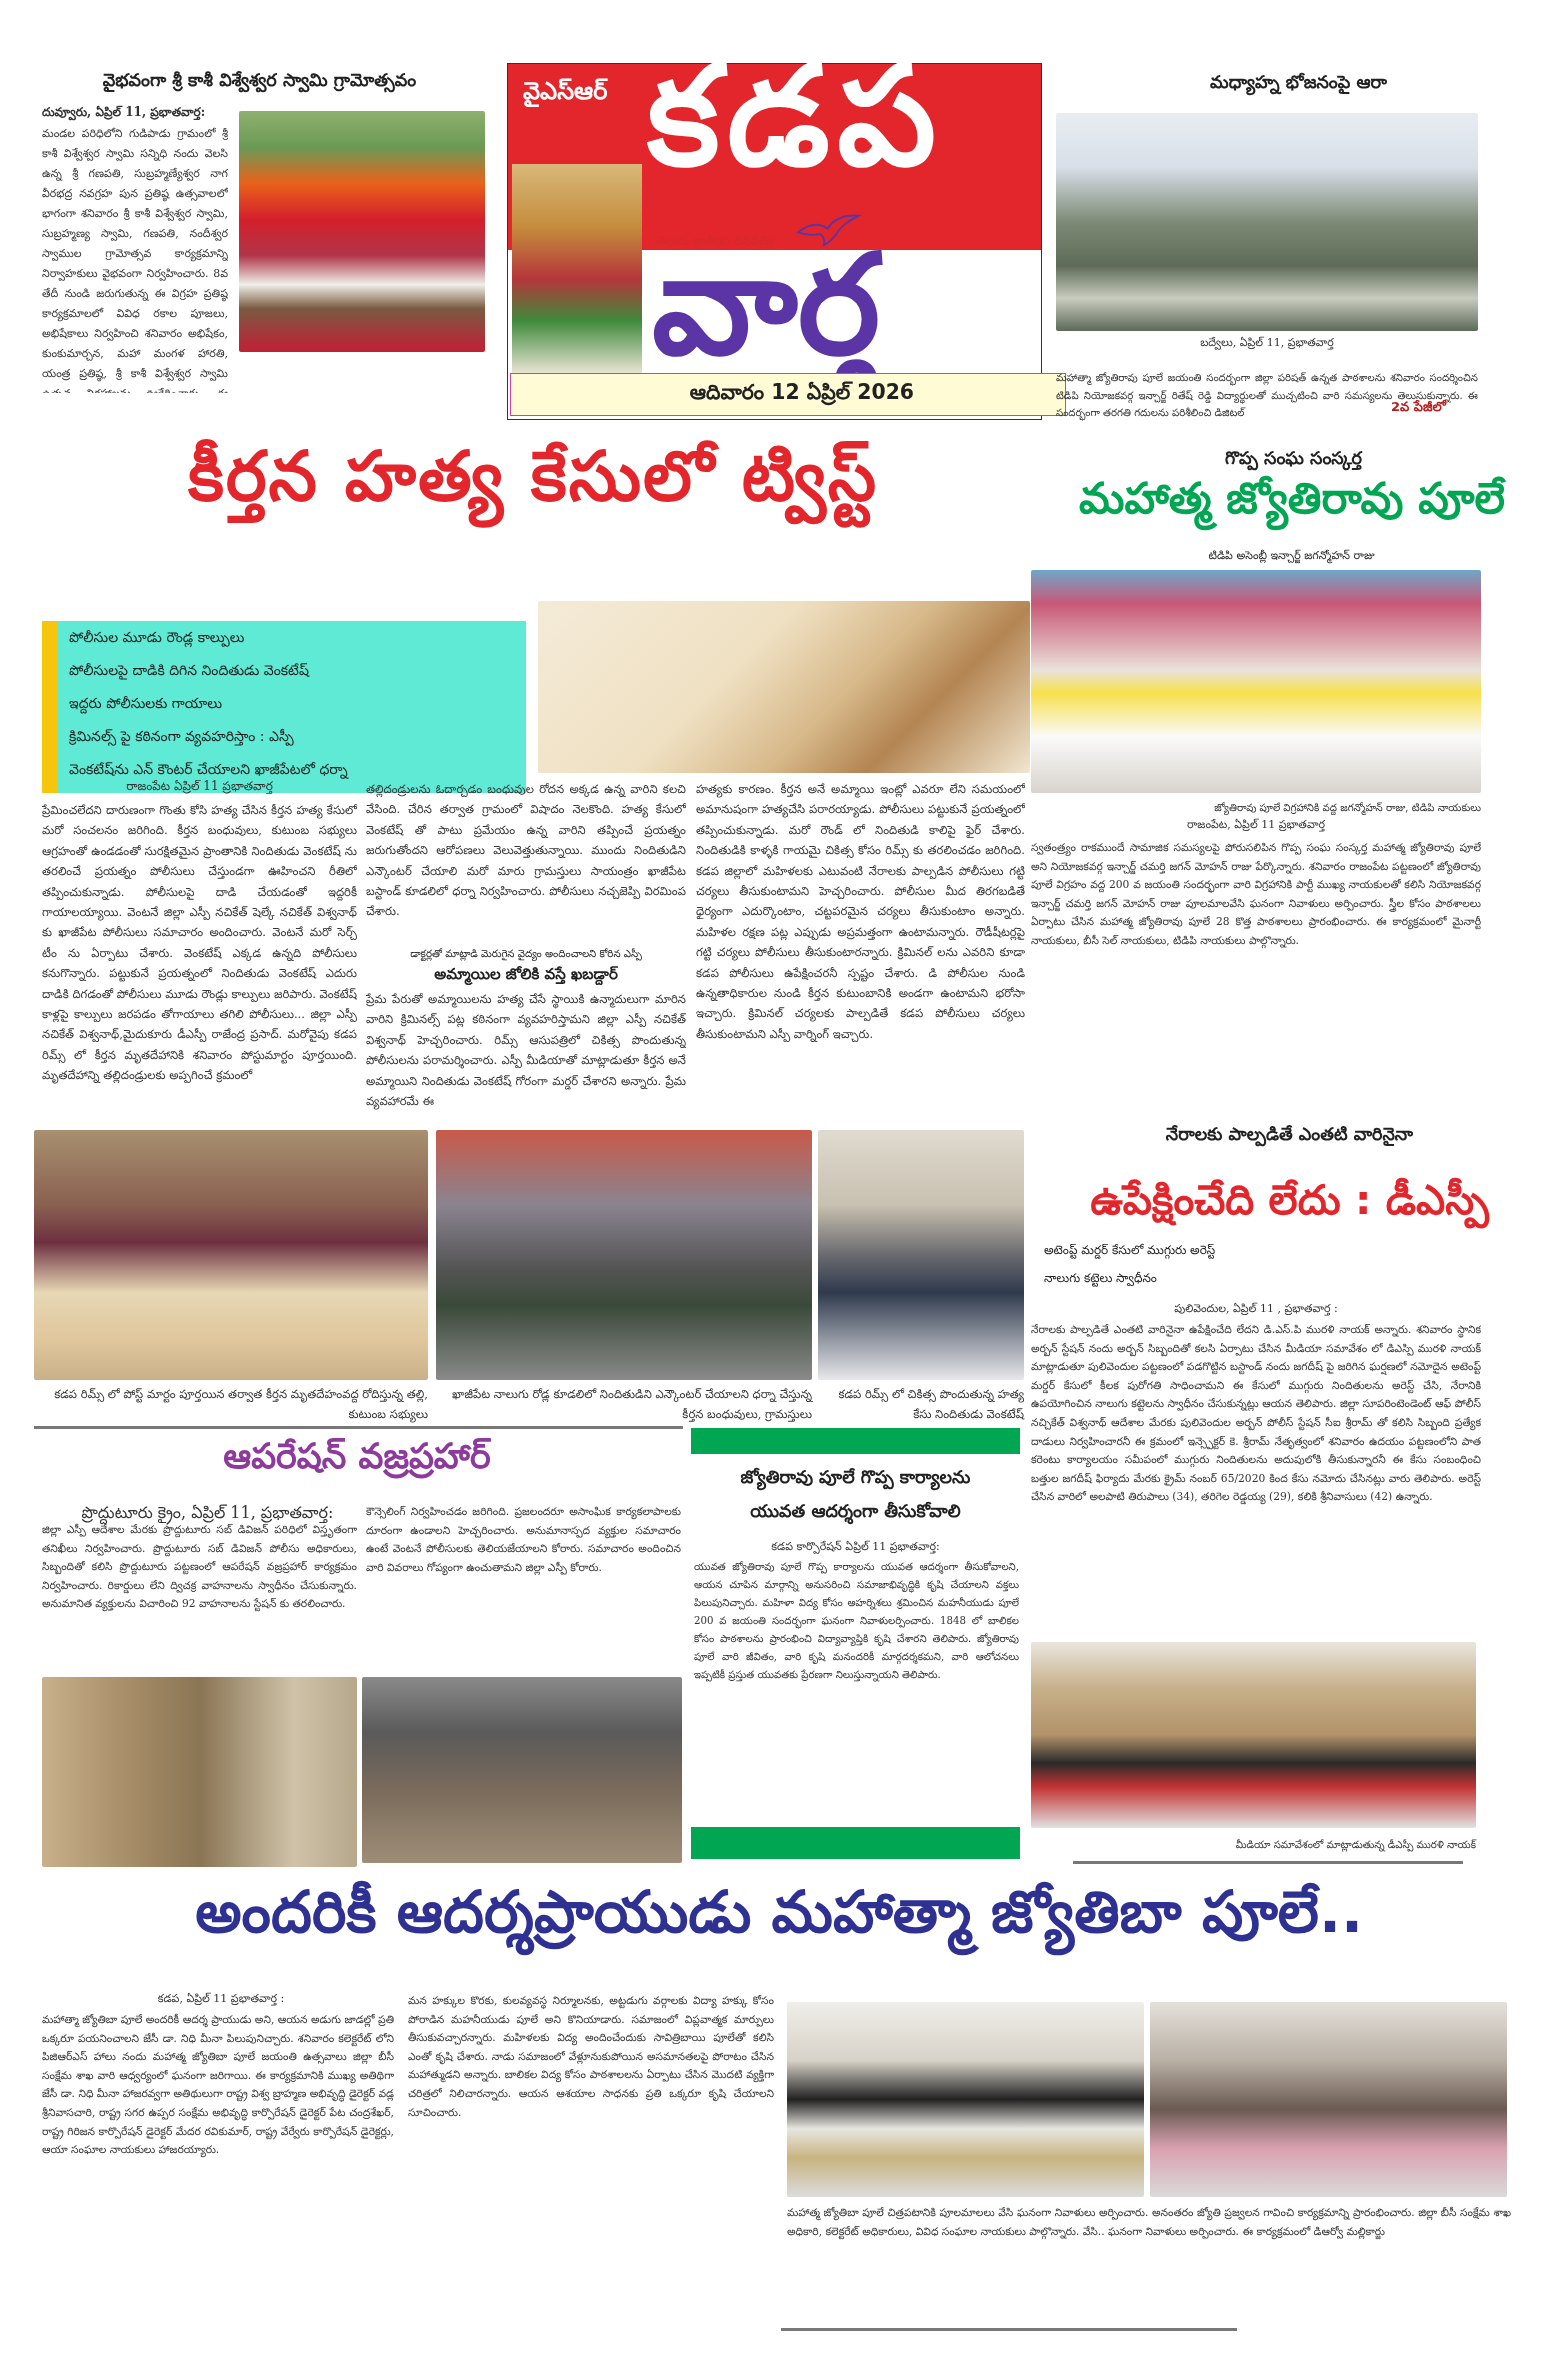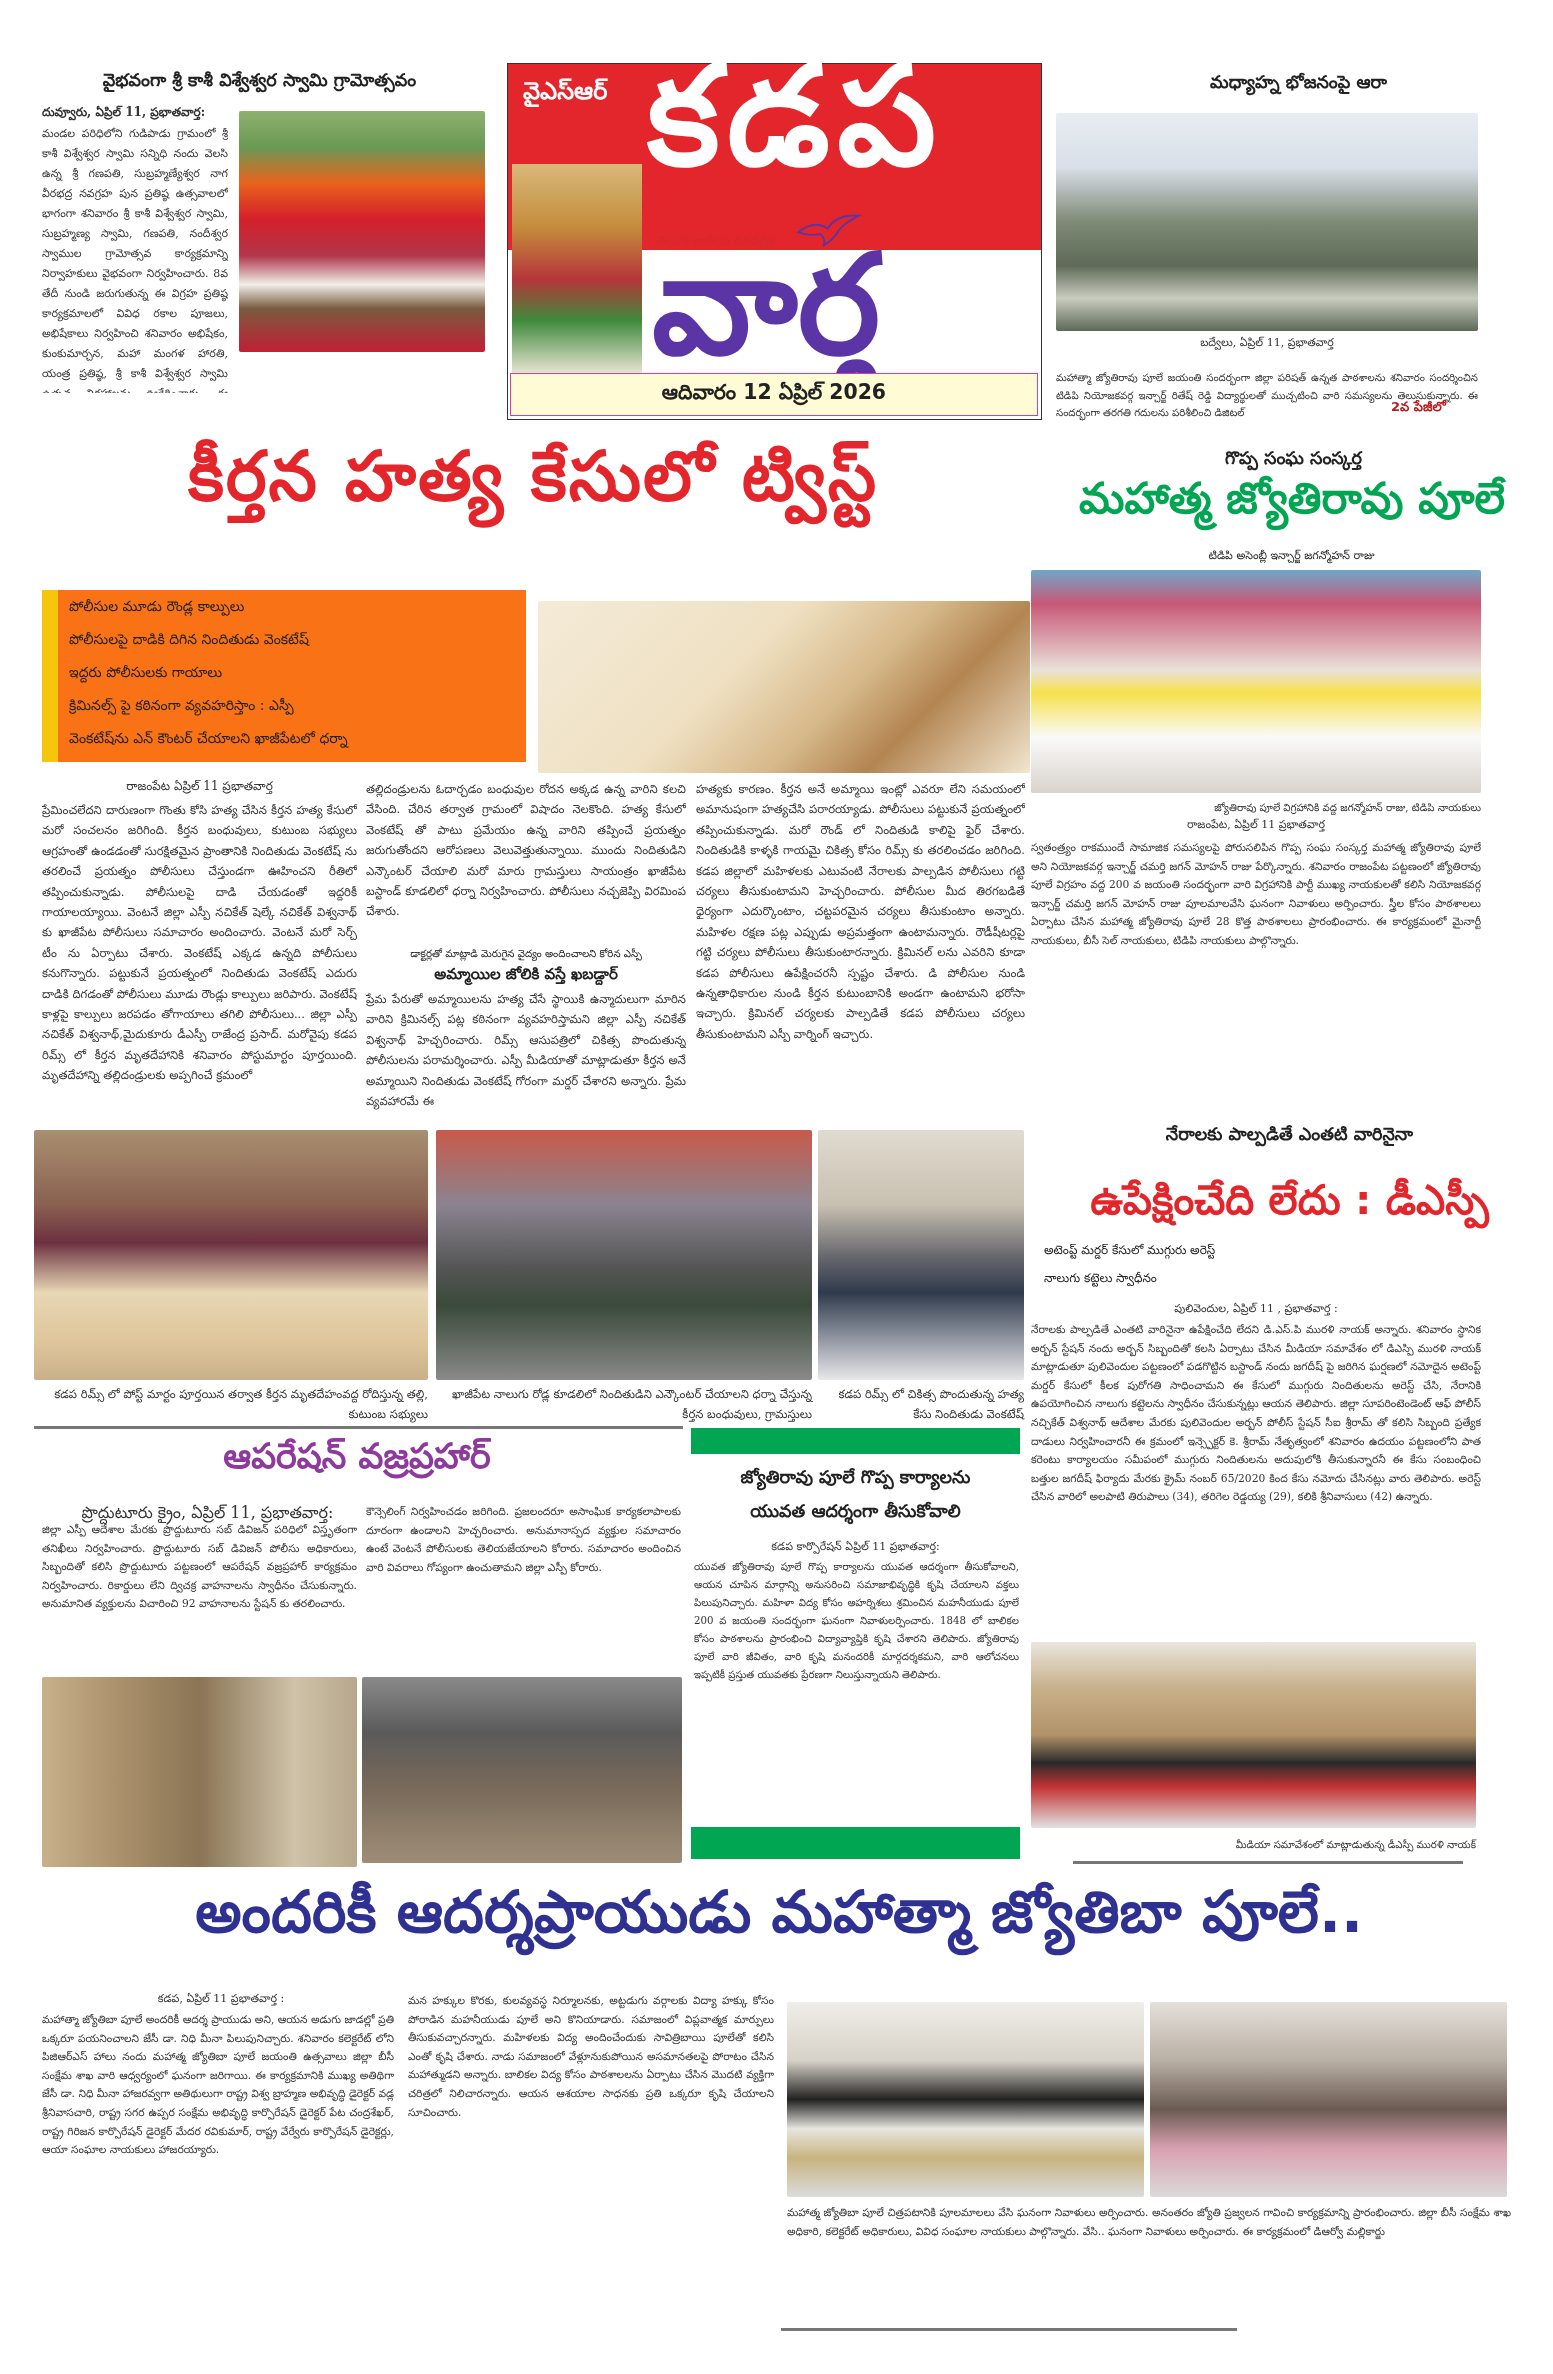--- a/index.html
+++ b/index.html
@@ -13,22 +13,22 @@
   .rule{position:absolute;height:2.8px;background:#777;}
   
   #masthead{left:507px;top:63px;width:533px;height:355px;border:1.9px solid #333;background:#fff;}
   #mast-red{position:absolute;left:0;top:0;width:533px;height:186px;background:#e3262b;}
   #mast-ysr{position:absolute;left:15px;top:13px;color:#fff;font-size:24px;font-weight:bold;}
   #mast-kadapa{position:absolute;left:139px;top:-16.7px;color:#fff;font-size:139px;font-weight:bold;letter-spacing:7.4px;line-height:1;}
   #mast-deity{position:absolute;left:3.7px;top:100px;width:130px;height:209px;background:linear-gradient(180deg,#d8b879 0%,#c58d3d 30%,#b5363a 55%,#3f8a3c 75%,#e8e4d2 100%);}
   #mast-tag{position:absolute;left:148px;top:170px;color:#d32a2a;font-size:12px;}
   #mast-vartha{position:absolute;left:144px;top:172px;color:#5b35a5;font-size:139px;font-weight:bold;line-height:1;}
   #mast-bird{position:absolute;left:288px;top:148px;width:65px;height:37px;}
-  #mast-date{position:absolute;left:1.9px;top:309px;width:526px;height:41px;background:#fffbd4;border:1.9px solid #d23fa0;display:flex;align-items:center;justify-content:center;font-size:20.4px;font-weight:bold;color:#222;}
-  .bullet-box{position:absolute;left:42px;top:590px;width:468px;height:172px;background:#f97316;border-left:16.7px solid #f5c60d;}
+  #mast-date{position:absolute;left:1.9px;top:309px;width:526px;height:41px;background:#fffbd4;border:1.9px solid #d23fa0;display:flex;align-items:center;justify-content:center;font-size:20.4px;font-weight:bold;color:#222;padding-left:28px;}
+  .bullet-box{position:absolute;left:42px;top:621px;width:468px;height:172px;background:#5eead4;border-left:16.7px solid #f5c60d;}
   .bullet-box div{font-size:14px;line-height:33px;padding-left:11px;color:#222;}
   .green-bar{position:absolute;background:#00a651;}
 </style>
 </head>
 <body>
 
 <div class="abs headline" style="left:37px;top:70px;width:445px;font-size:17.6px;">వైభవంగా శ్రీ కాశీ విశ్వేశ్వర స్వామి గ్రామోత్సవం</div>
 <div class="abs dateline" style="left:42px;top:105px;width:190px;font-weight:bold;text-align:left;">దువ్వూరు, ఏప్రిల్ 11, ప్రభాతవార్త:</div>
 <div class="abs body-text" style="left:42px;top:124px;width:186px;height:269px;overflow:hidden;font-size:11px;line-height:20px;">మండల పరిధిలోని గుడిపాడు గ్రామంలో శ్రీ కాశీ విశ్వేశ్వర స్వామి సన్నిధి నందు వెలసి ఉన్న శ్రీ గణపతి, సుబ్రహ్మణ్యేశ్వర నాగ వీరభద్ర నవగ్రహ పున ప్రతిష్ఠ ఉత్సవాలలో భాగంగా శనివారం శ్రీ కాశీ విశ్వేశ్వర స్వామి, సుబ్రహ్మణ్య స్వామి, గణపతి, నందీశ్వర స్వాముల గ్రామోత్సవ కార్యక్రమాన్ని నిర్వాహకులు వైభవంగా నిర్వహించారు. 8వ తేదీ నుండి జరుగుతున్న ఈ విగ్రహ ప్రతిష్ఠ కార్యక్రమాలలో వివిధ రకాల పూజలు, అభిషేకాలు నిర్వహించి శనివారం అభిషేకం, కుంకుమార్చన, మహా మంగళ హారతి, యంత్ర ప్రతిష్ఠ, శ్రీ కాశీ విశ్వేశ్వర స్వామి ఉత్సవ విగ్రహాలను ఊరేగించారు. ఈ సందర్భంగా పలు సాంస్కృతిక కార్యక్రమాలు, కోలాటాలు నిర్వహించారు.</div>
 <div class="photo" style="left:239px;top:111px;width:246px;height:241px;background:linear-gradient(180deg,#8fb06e 0%,#6a9a55 15%,#e8621a 30%,#d41f2b 45%,#b0364a 60%,#f0efe8 72%,#7a5a40 82%,#c21f35 100%);"></div>

